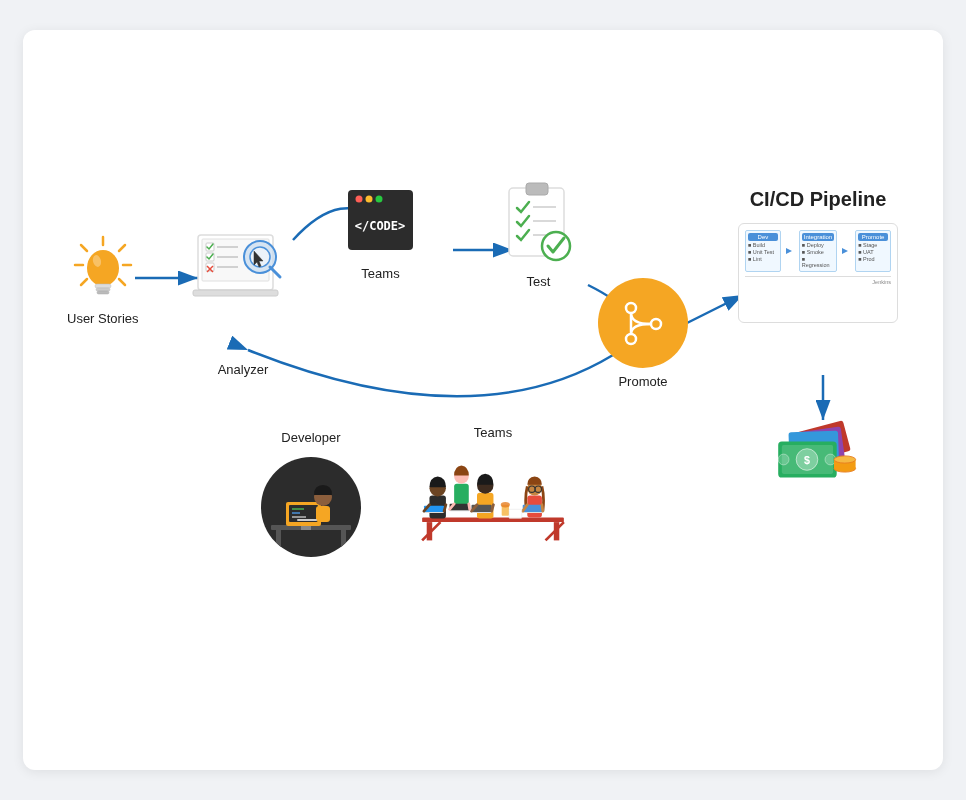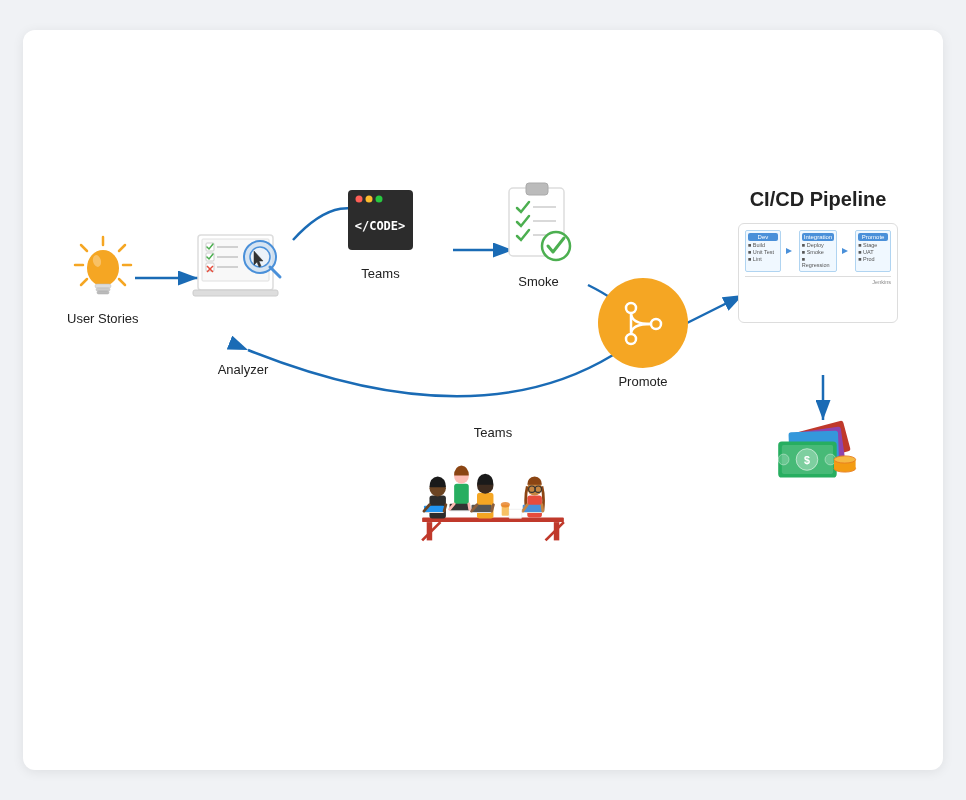--- a/index.html
+++ b/index.html
@@ -231,21 +231,21 @@
         <line x1="32" y1="29" x2="55" y2="29" stroke="#ccc" stroke-width="1.5"></line>
         <polyline points="16,44 20,48 28,38" stroke="#4caf50" stroke-width="2.5" fill="none" stroke-linecap="round"></polyline>
         <line x1="32" y1="43" x2="55" y2="43" stroke="#ccc" stroke-width="1.5"></line>
         <polyline points="16,58 20,62 28,52" stroke="#4caf50" stroke-width="2.5" fill="none" stroke-linecap="round"></polyline>
         <line x1="32" y1="57" x2="55" y2="57" stroke="#ccc" stroke-width="1.5"></line>
 
         <circle cx="55" cy="68" r="14" fill="#fff" stroke="#4caf50" stroke-width="2.5"></circle>
         <polyline points="47,68 52,74 63,60" stroke="#4caf50" stroke-width="3" fill="none" stroke-linecap="round" stroke-linejoin="round"></polyline>
       </svg>
     </div>
-    <span class="node-label">Smoke</span>
+    <span class="node-label">Test</span>
   </div>
 
   <div class="node" style="left:575px; top:248px;">
     <div class="promote-circle">
       <svg width="55" height="55" viewBox="0 0 55 55" xmlns="http://www.w3.org/2000/svg">
 
         <circle cx="15" cy="12" r="5" fill="none" stroke="#fff" stroke-width="2.5"></circle>
         <circle cx="15" cy="43" r="5" fill="none" stroke="#fff" stroke-width="2.5"></circle>
         <circle cx="40" cy="28" r="5" fill="none" stroke="#fff" stroke-width="2.5"></circle>
         <line x1="15" y1="17" x2="15" y2="38" stroke="#fff" stroke-width="2.5"></line>
@@ -310,20 +310,47 @@
         <circle cx="14" cy="45" r="6" fill="rgba(255,255,255,0.2)" stroke="rgba(255,255,255,0.5)" stroke-width="0.8"></circle>
         <circle cx="66" cy="45" r="6" fill="rgba(255,255,255,0.2)" stroke="rgba(255,255,255,0.5)" stroke-width="0.8"></circle>
 
         <ellipse cx="82" cy="55" rx="12" ry="4" fill="#f39c12" stroke="#e67e22" stroke-width="1"></ellipse>
         <rect x="70" y="45" width="24" height="10" fill="#f39c12"></rect>
         <ellipse cx="82" cy="45" rx="12" ry="4" fill="#f5b942" stroke="#e67e22" stroke-width="1"></ellipse>
       </svg>
     </div>
   </div>
 
+  <div class="node" style="left:238px; top:400px;">
+    <span class="node-label" style="margin-bottom:6px;">Developer</span>
+    <div class="dev-circle">
+      <svg width="100" height="100" viewBox="0 0 100 100" xmlns="http://www.w3.org/2000/svg">
+
+        <rect x="10" y="68" width="80" height="5" rx="1" fill="#555"></rect>
+        <rect x="15" y="73" width="5" height="18" fill="#555"></rect>
+        <rect x="80" y="73" width="5" height="18" fill="#555"></rect>
+
+        <rect x="25" y="45" width="35" height="24" rx="2" fill="#f5a623"></rect>
+        <rect x="28" y="48" width="29" height="17" rx="1" fill="#2c2c2c"></rect>
+        <rect x="40" y="69" width="10" height="4" fill="#888"></rect>
+
+        <circle cx="62" cy="40" r="9" fill="#8B5E3C"></circle>
+
+        <path d="M 53 38 Q 53 28 62 28 Q 71 28 71 38" fill="#1a1a1a"></path>
+
+        <rect x="55" y="49" width="14" height="16" rx="3" fill="#f5a623"></rect>
+
+        <rect x="36" y="62" width="20" height="2" rx="1" fill="#ccc"></rect>
+
+        <line x1="31" y1="52" x2="43" y2="52" stroke="#4caf50" stroke-width="1.5"></line>
+        <line x1="31" y1="56" x2="39" y2="56" stroke="#4a90d9" stroke-width="1.5"></line>
+        <line x1="31" y1="60" x2="45" y2="60" stroke="#fff" stroke-width="1"></line>
+      </svg>
+    </div>
+  </div>
 
   <div class="node" style="left:390px; top:395px;">
     <span class="node-label" style="margin-bottom:6px;">Teams</span>
     <div class="icon-wrap teams-icon">
       <svg width="175" height="110" viewBox="0 0 175 110" xmlns="http://www.w3.org/2000/svg">
 
         <rect x="10" y="72" width="155" height="5" rx="1" fill="#c0392b"></rect>
         <rect x="15" y="77" width="6" height="20" fill="#c0392b"></rect>
         <rect x="154" y="77" width="6" height="20" fill="#c0392b"></rect>
 

